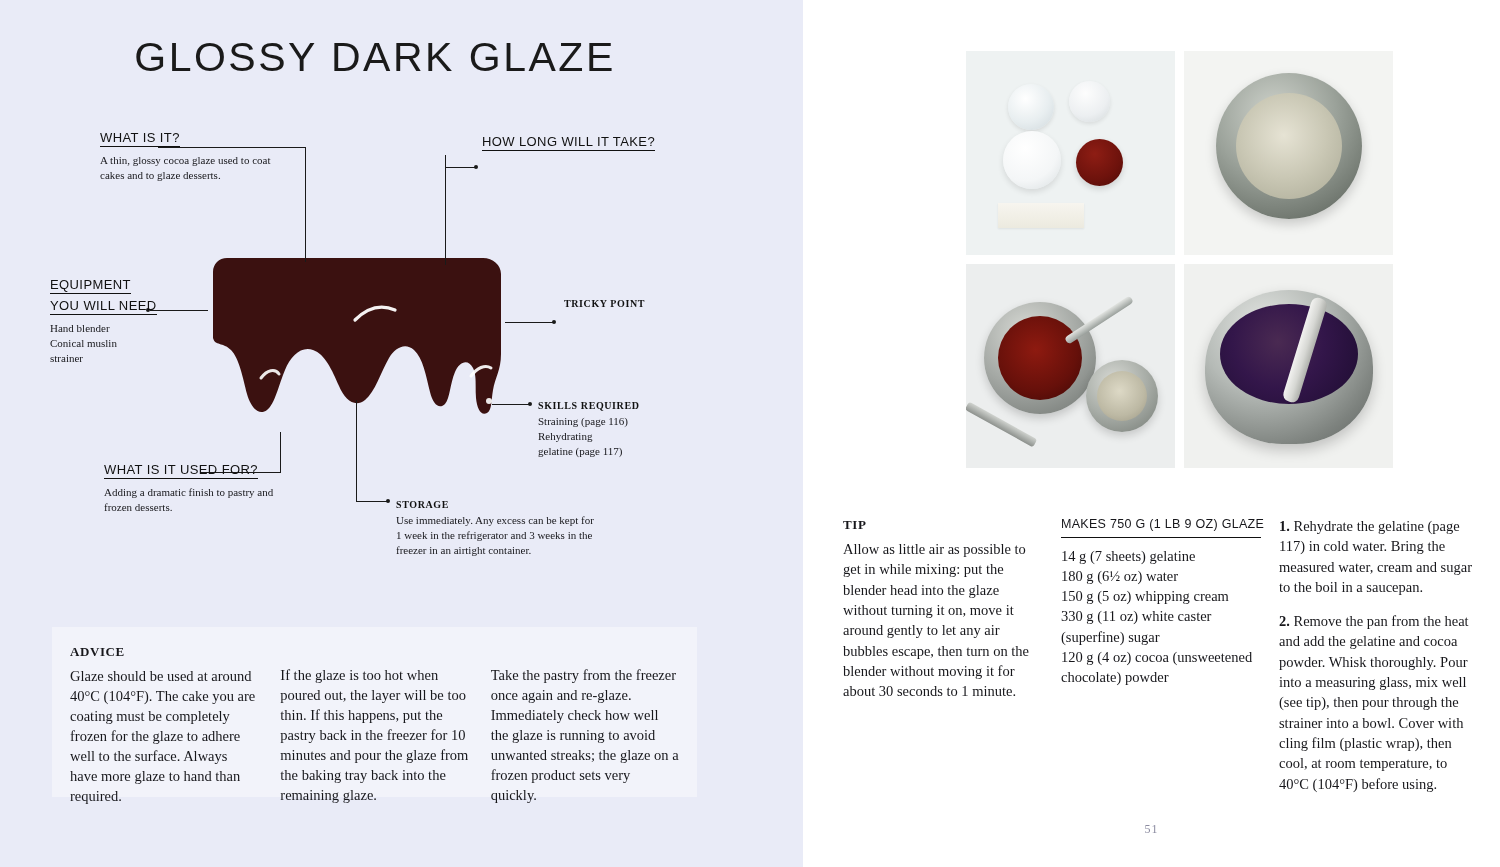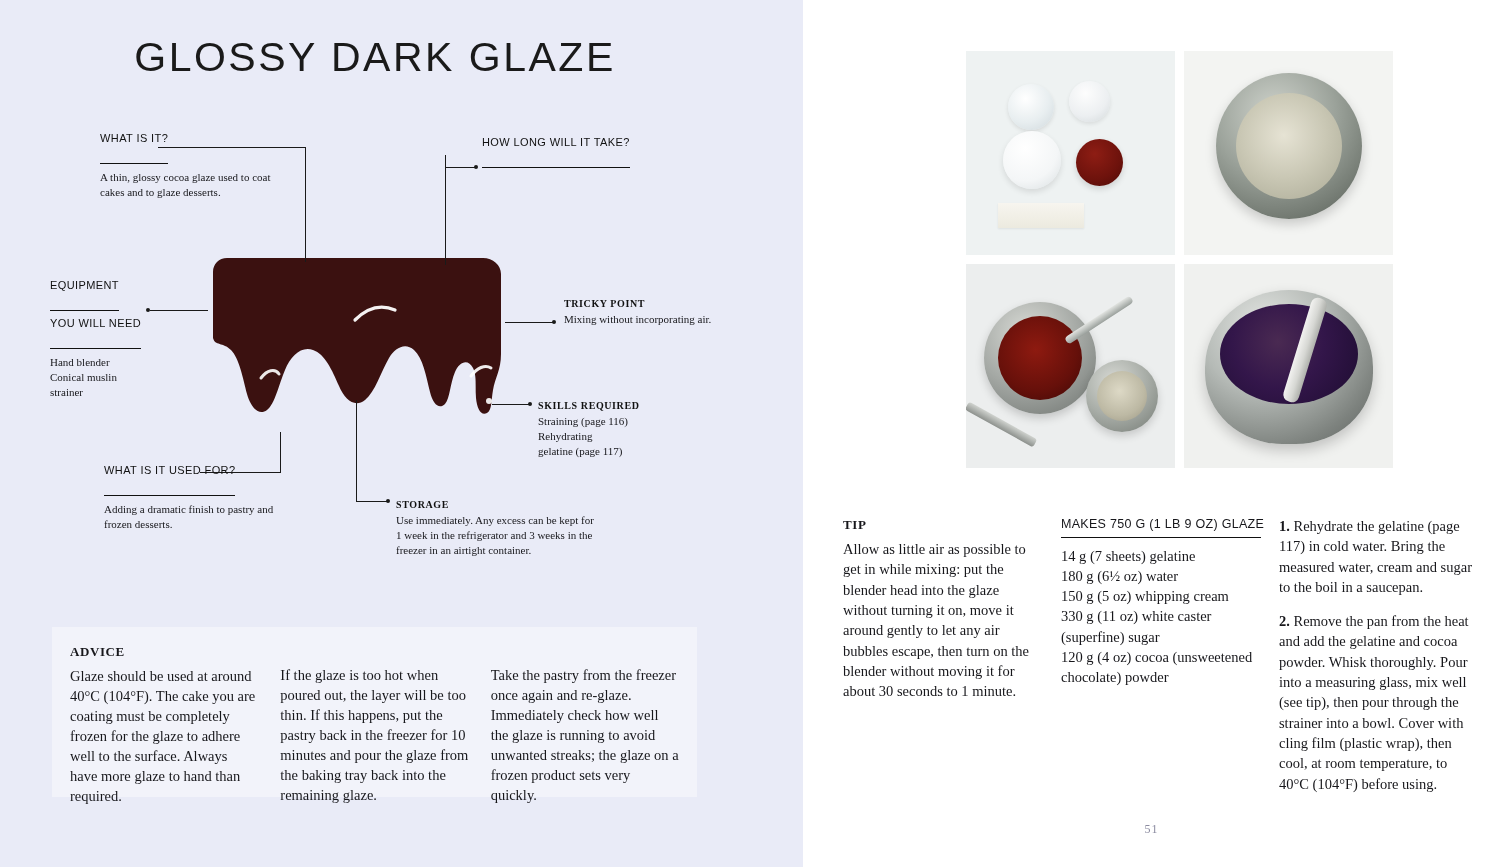--- a/index.html
+++ b/index.html
@@ -47,26 +47,26 @@
     color: #1a1a1a;
   }
   
   .callout {
     position: absolute;
     font-family: "Liberation Serif", serif;
     color: #17171b;
   }
   .callout .hdr {
     font-family: "Liberation Sans", sans-serif;
-    font-size: 11px;
+    font-size: 13px;
     letter-spacing: 0.4px;
     color: #111;
     border-bottom: 1px solid #111;
     display: inline-block;
-    padding-bottom: 19px;
+    padding-bottom: 1px;
     margin-bottom: 6px;
     white-space: nowrap;
   }
   .callout .hdr.serif-bold {
     font-family: "Liberation Serif", serif;
     font-weight: bold;
     font-size: 10px;
     letter-spacing: 0.6px;
     border-bottom: none;
     padding-bottom: 0;
@@ -346,21 +346,20 @@
     <div class="callout" style="left:50px; top:275px; width:150px;">
       <div class="hdr" style="margin-bottom:2px;">EQUIPMENT</div>
       <div class="hdr">YOU WILL NEED</div>
       <div class="body nolines">Hand blender
 Conical muslin
 strainer</div>
     </div>
 
     <div class="callout" style="left:564px; top:293px; width:150px;">
       <div class="hdr serif-bold">TRICKY POINT</div>
-      <div class="body">Mixing without incorporating air.</div>
     </div>
 
     <div class="callout" style="left:538px; top:395px; width:165px;">
       <div class="hdr serif-bold">SKILLS REQUIRED</div>
       <div class="body nolines">Straining (page 116)
 Rehydrating
 gelatine (page 117)</div>
     </div>
 
     <div class="callout" style="left:104px; top:460px; width:200px;">

